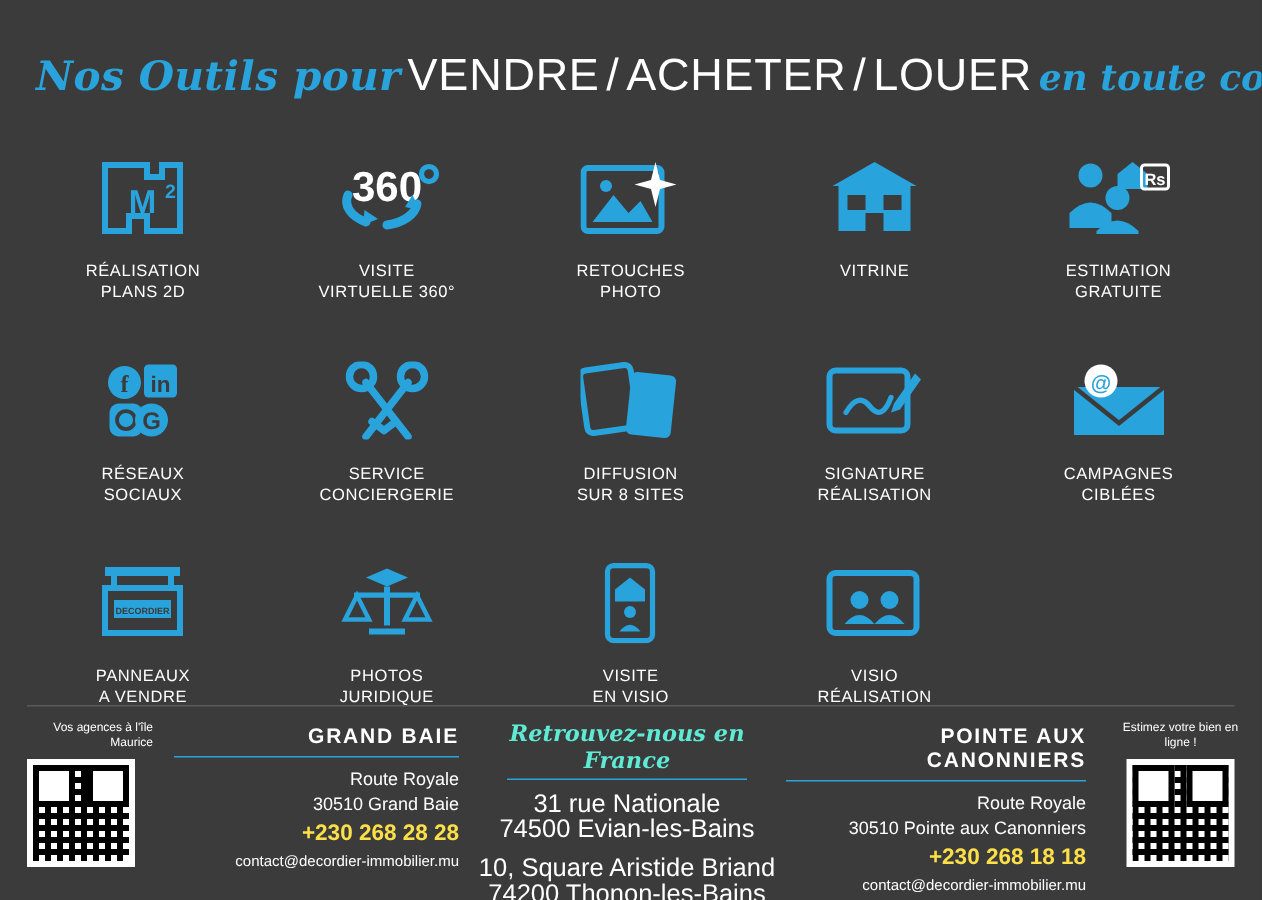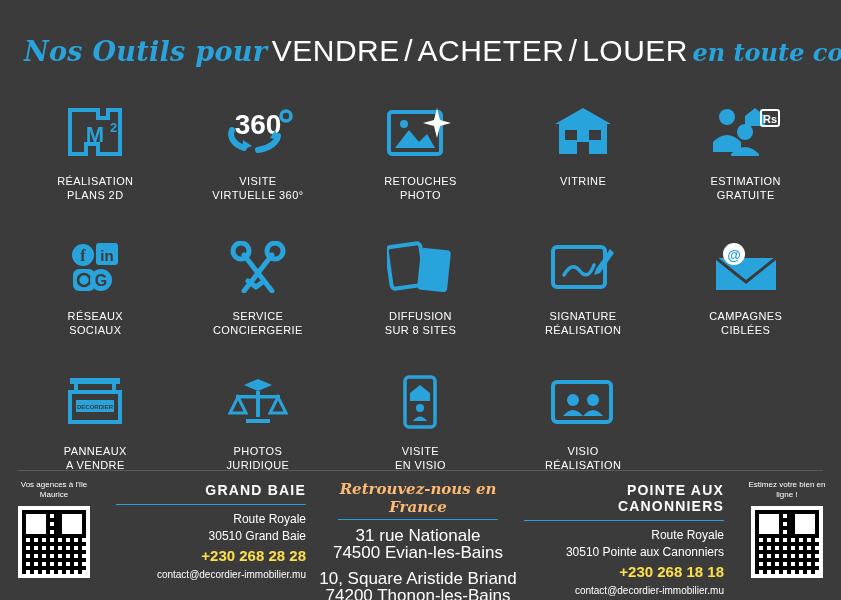--- a/index.html
+++ b/index.html
@@ -123,21 +123,21 @@
   .qr-left { left: 18px; top: 36px; }
   .qr-right { right: 18px; top: 36px; }
   .qr-cap {
     position: absolute;
     width: 96px;
     text-align: center;
     color: #ffffff;
     font-size: 8px;
     line-height: 10px;
   }
-  .qr-cap-left { left: 6px; top: 10px; }
+  .qr-cap-left { left: 6px; top: 10px; text-align: right; }
   .qr-cap-right { right: 6px; top: 10px; }
 
   .agency {
     position: absolute;
     top: 12px;
     text-align: right;
     color: #ffffff;
   }
   .agency .title {
     font-size: 14px;
@@ -164,21 +164,21 @@
   .france {
     position: absolute;
     left: 318px; top: 10px; width: 200px;
     text-align: center;
   }
   .france .script {
     font-family: "DejaVu Serif", serif;
     font-style: italic;
     font-weight: bold;
     font-size: 15px;
-    color: #fdba74;
+    color: #5eead4;
   }
   .france .rule {
     width: 160px; height: 1px; background: #29a3dc;
     margin: 3px auto 7px auto;
   }
   .france .line { font-size: 17px; line-height: 17px; color: #ffffff; }
   .france .gap { height: 9px; }
 
   svg { display: block; }
 </style>

